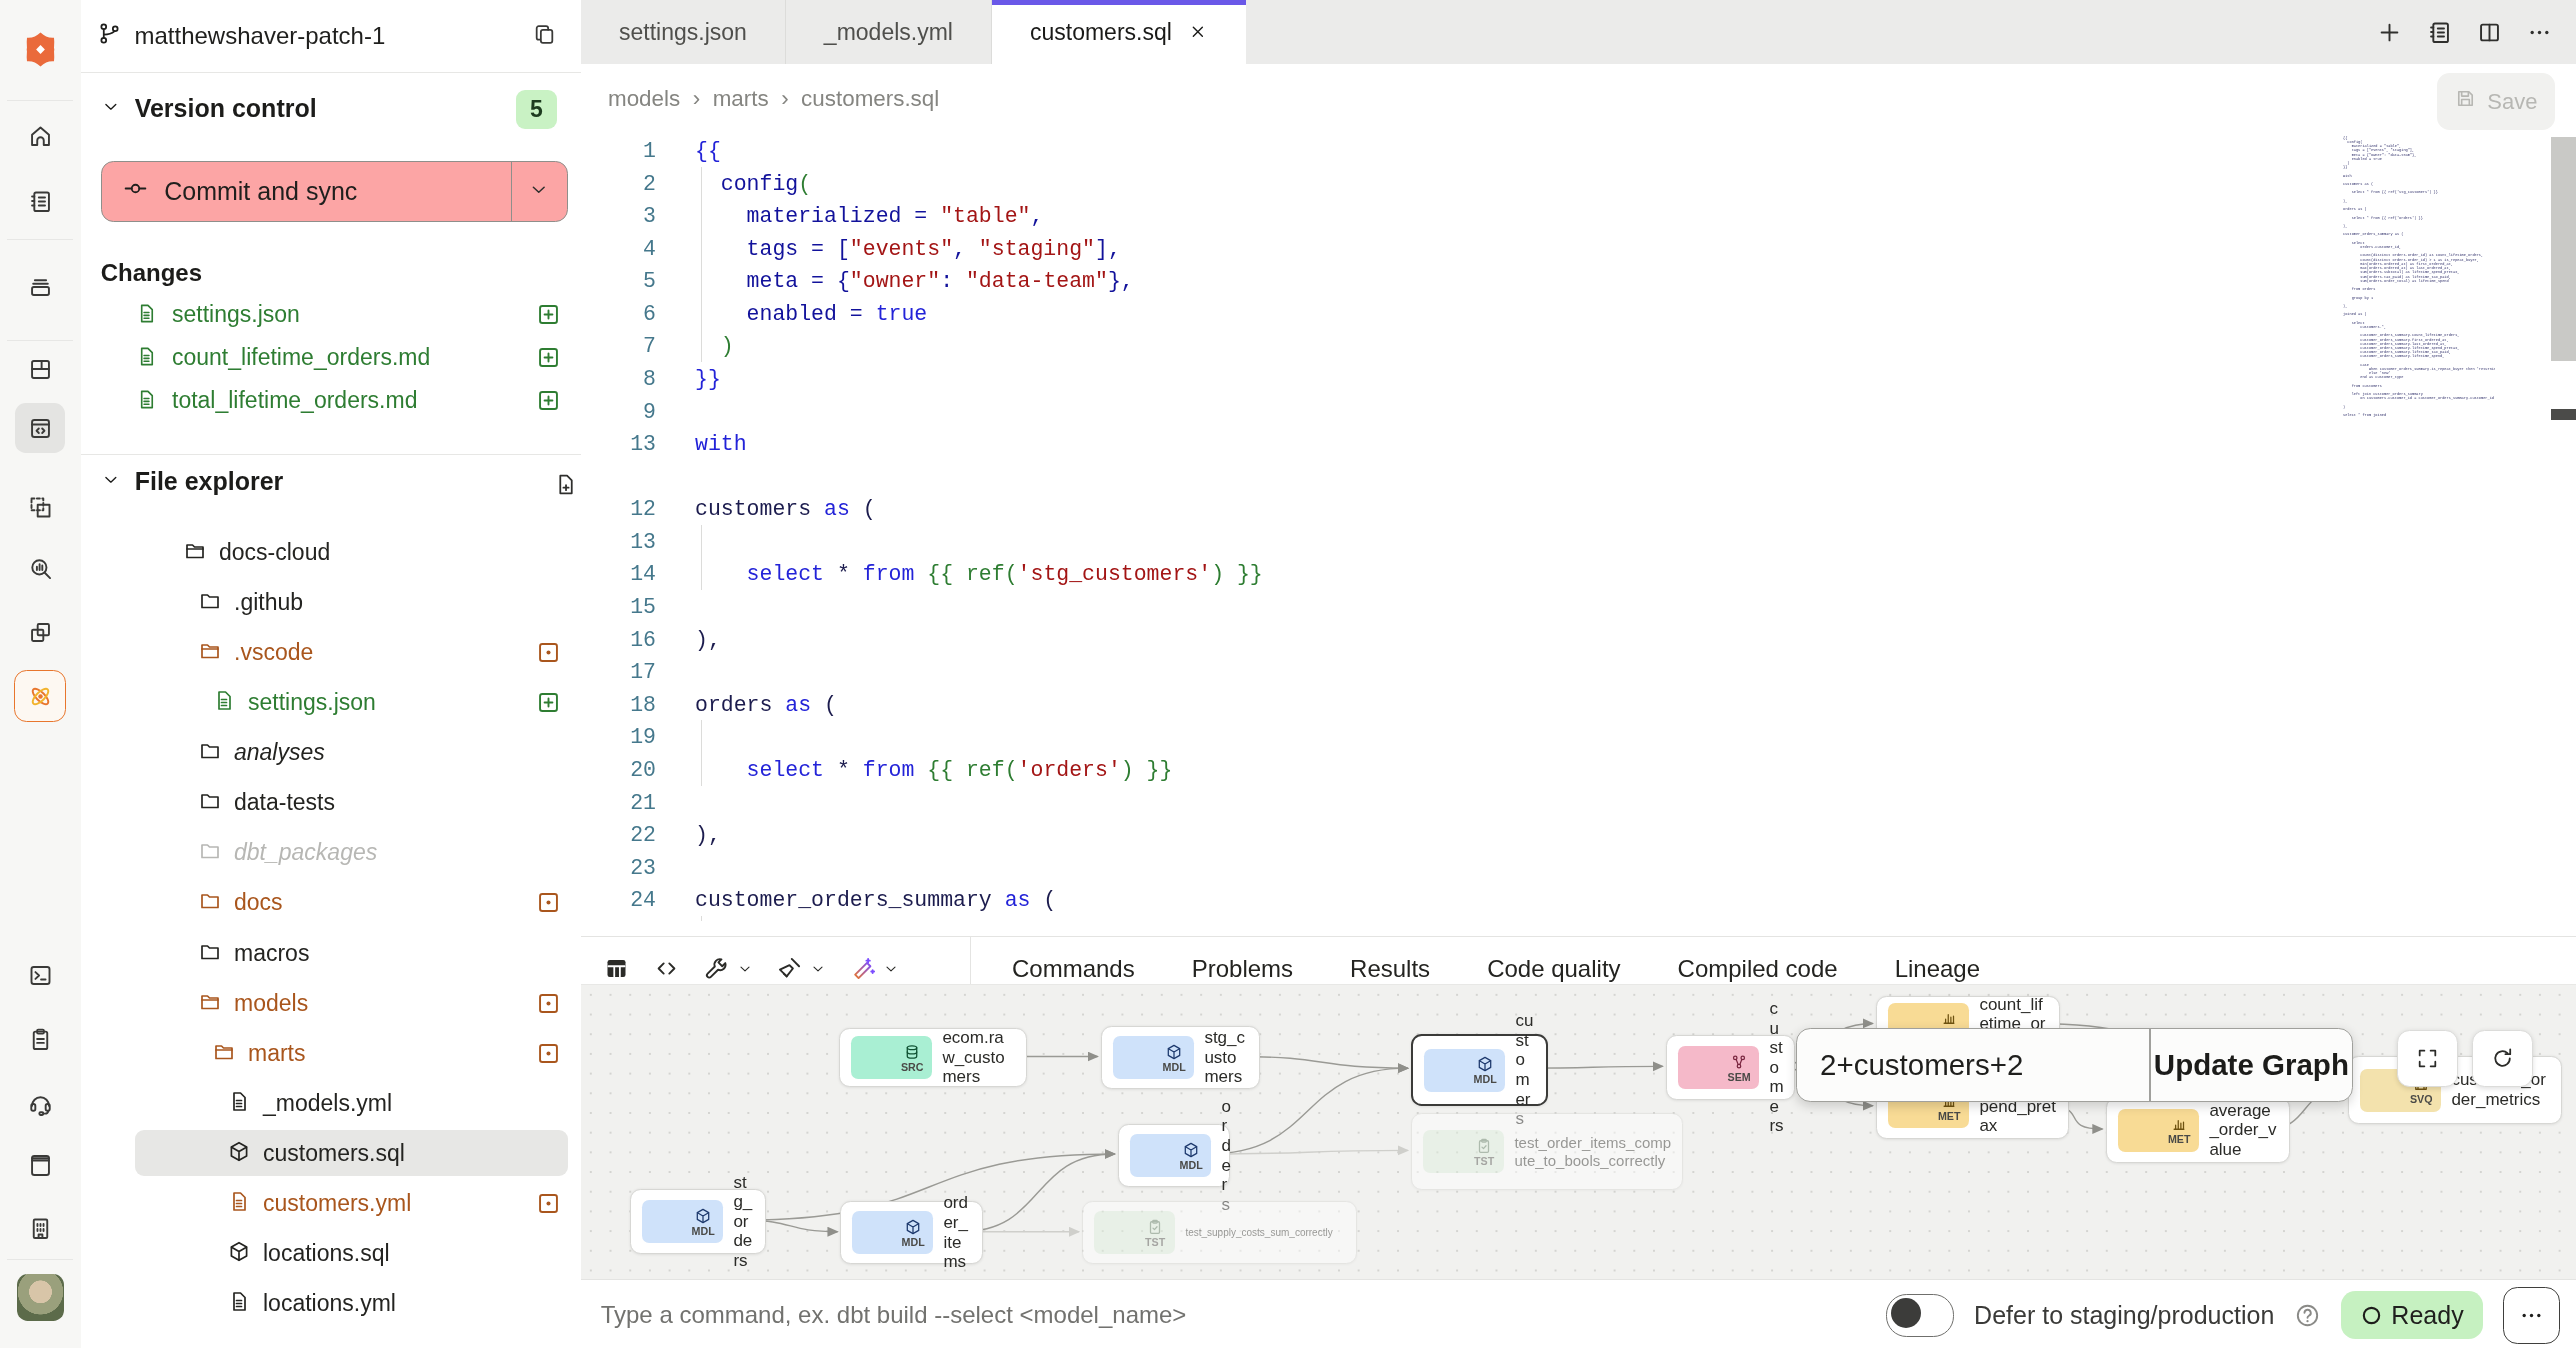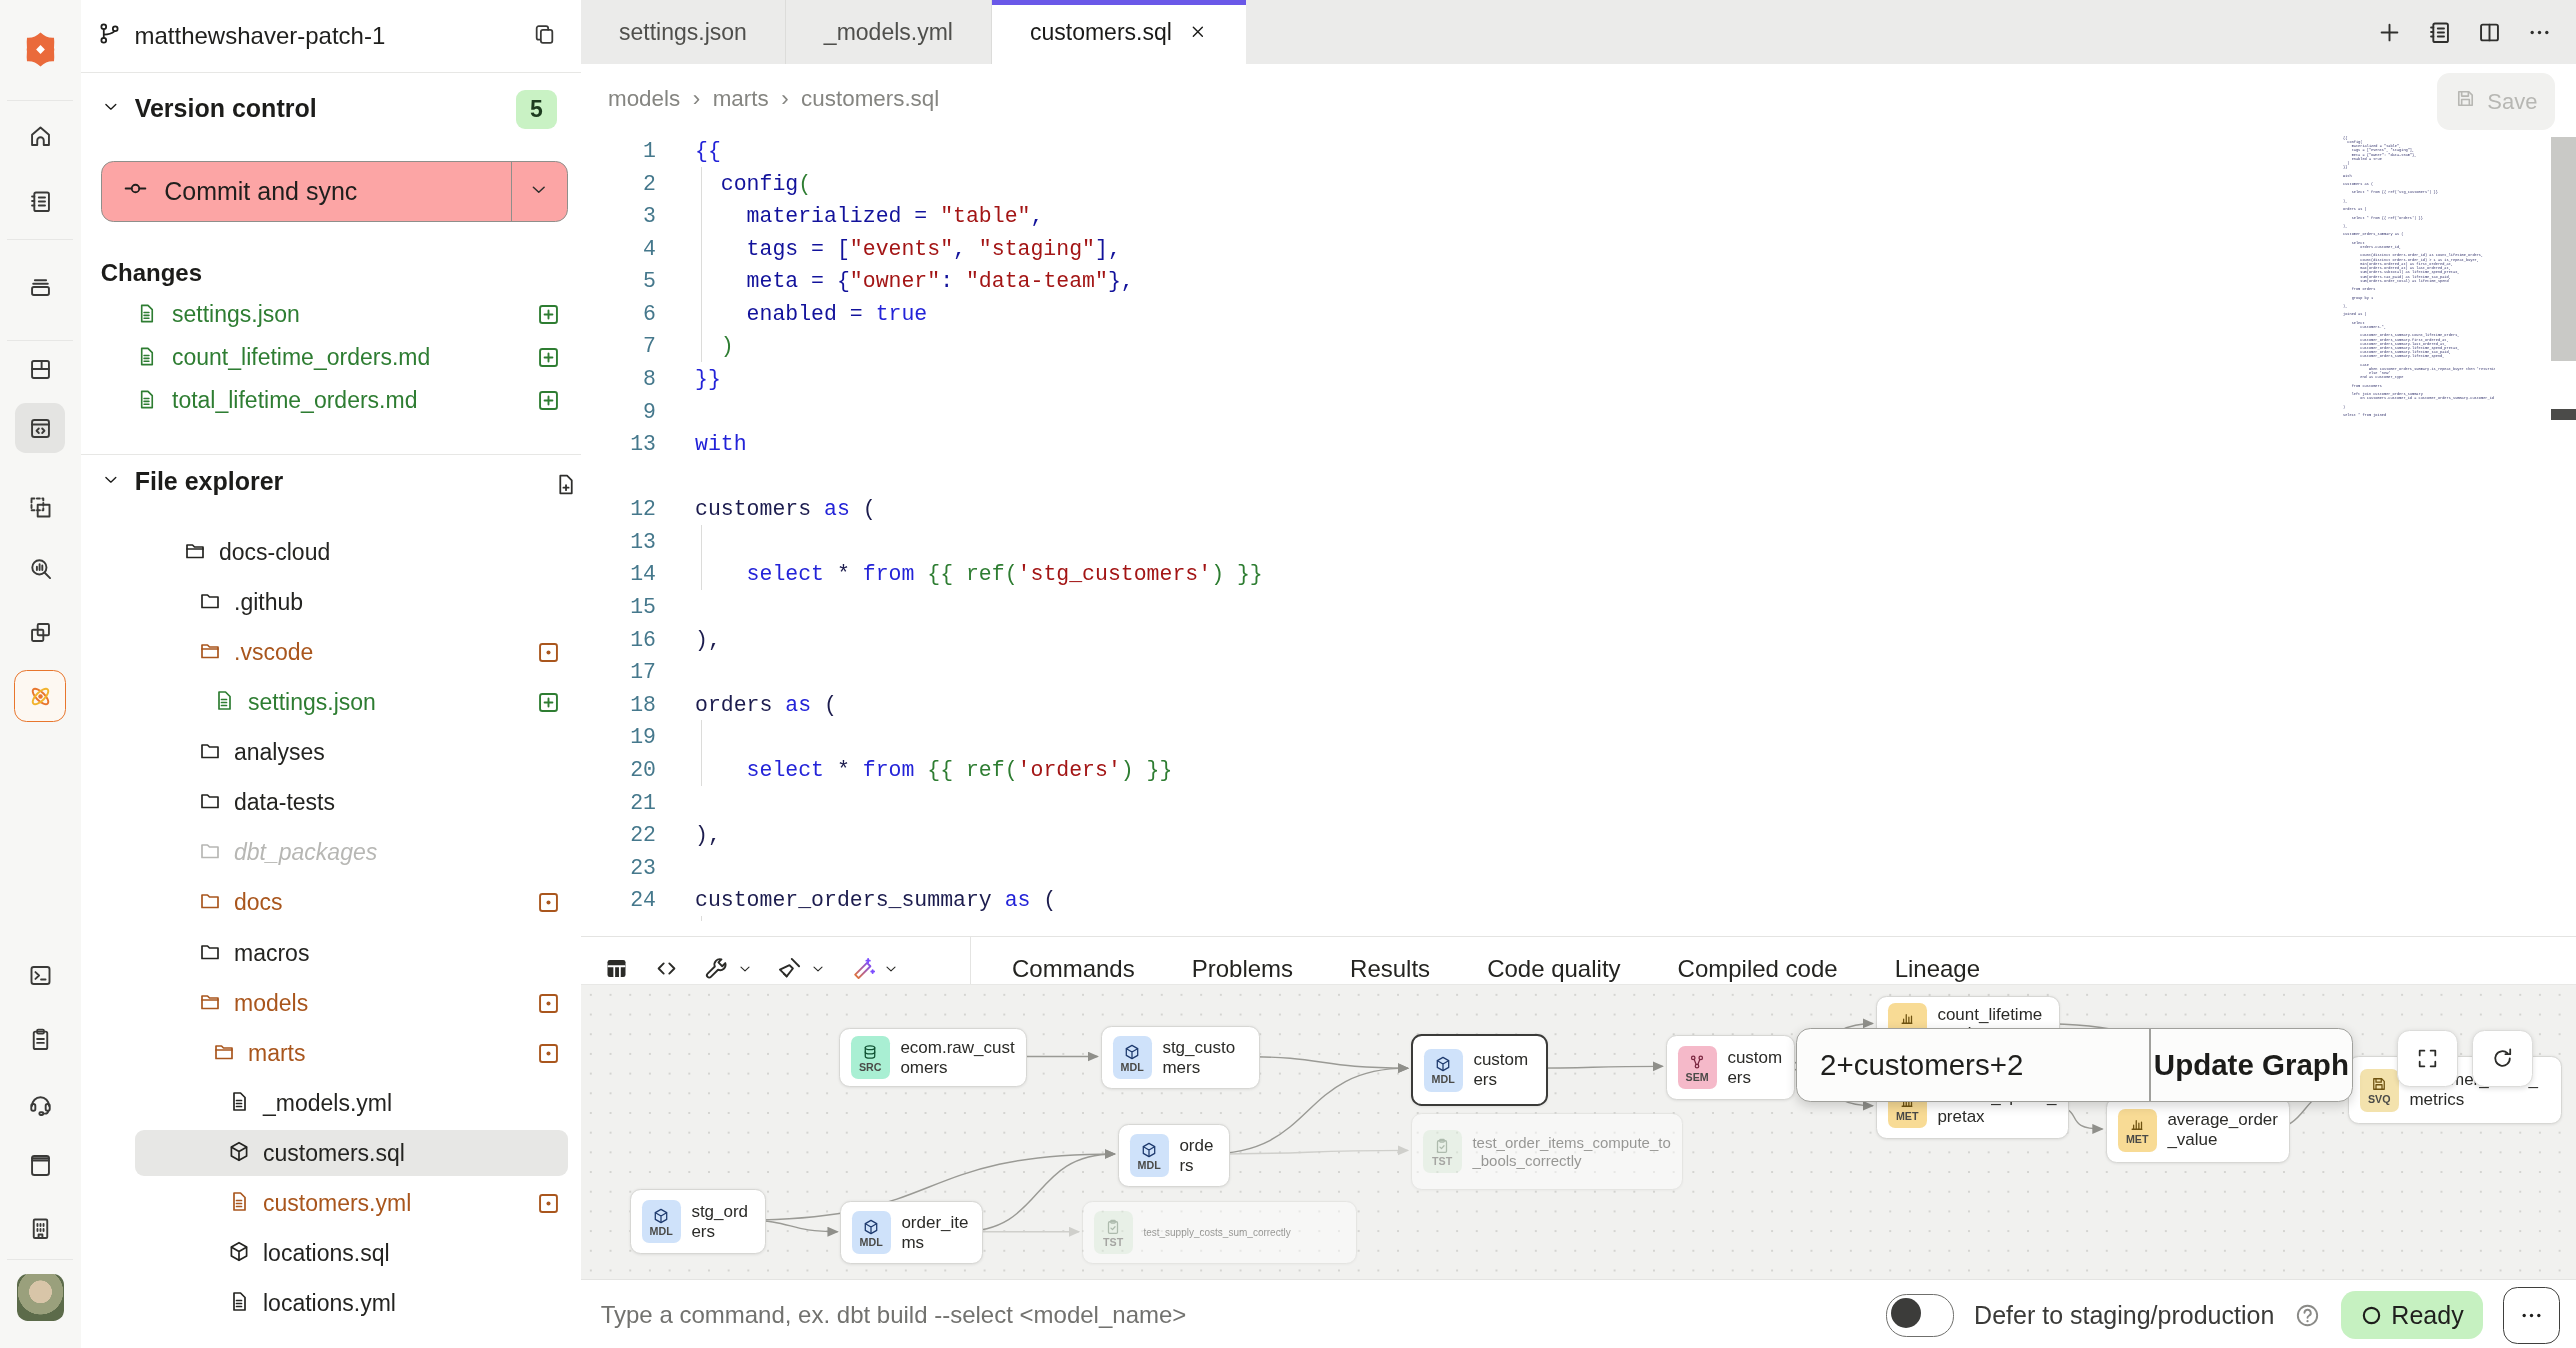--- a/index.html
+++ b/index.html
@@ -66,21 +66,21 @@
   .pdiv{position:absolute;left:389px;top:0;width:0.9px;height:63px;background:#e4e4e2;}
   .ptabs{position:absolute;left:431px;top:0;height:63px;display:flex;gap:57px;}
   .ptab{height:63px;display:flex;align-items:center;font-size:24px;color:#242421;cursor:pointer;position:relative;}
   .ptab.active::after{content:"";position:absolute;left:-5.4px;right:-5.4px;bottom:0;height:4.5px;background:#8f8f8b;}
   #canvas{position:absolute;left:0;top:984px;width:1995px;height:295px;background:#f1f1ef;border-top:0.9px solid #e8e8e6;
     background-image:radial-gradient(circle,#d4d4d1 1.4px,transparent 1.5px);background-size:19.7px 19.7px;overflow:hidden;}
   .lnode{position:absolute;background:#fff;border:1.3px solid #d7d7d4;border-radius:10.7px;
     box-shadow:0 0.9px 2.7px rgba(0,0,0,.08);display:flex;align-items:center;gap:10.7px;padding:0 10.7px;cursor:pointer;}
   .lnode.sel{border:2.7px solid #3b3b39;}
   .lnode.faded{opacity:.45;}
-  .nbadge{width:39px;height:43px;border-radius:7.2px;flex:none;display:flex;flex-direction:column;align-items:center;justify-content:center;gap:0.9px;}
+  .nbadge{width:39px;height:43px;border-radius:7.2px;flex:none;display:flex;flex-direction:column;align-items:center;justify-content:center;gap:0.9px;padding-left:42px;}
   .nbadge .bc{font-size:10.7px;font-weight:600;color:#4a4a47;line-height:1;}
   .nlab{font-size:17px;color:#2b2b28;line-height:1.15;word-break:break-all;}
   #overlay{position:absolute;left:1215px;top:43px;width:555px;height:72px;background:#fcfcfb;border:1.8px solid #a0a09c;
     border-radius:14.3px;box-shadow:0 3.6px 10.7px rgba(0,0,0,.16);display:flex;align-items:center;}
   #overlay .q{flex:none;width:329px;padding-left:23px;font-size:29.5px;color:#1f1f1d;}
   #overlay .sep{width:1.8px;height:100%;background:#a0a09c;}
   #overlay .upd{flex:1;text-align:center;font-size:29.5px;font-weight:700;color:#1c1c1a;cursor:pointer;}
   .cv-btn{position:absolute;width:59px;height:55px;background:#fff;border:1.3px solid #dcdcda;border-radius:12.5px;
     box-shadow:0 1.8px 5.4px rgba(0,0,0,.12);display:flex;align-items:center;justify-content:center;color:#2b2b28;cursor:pointer;}
   
@@ -326,21 +326,21 @@
         <span class="tr-ico c-grn" style="left:131px"><svg width="24" height="24" viewBox="0 0 24 24" fill="none" stroke="currentColor" stroke-width="1.7" stroke-linecap="round" stroke-linejoin="round">
             <path d="M7 3.5h6.5L18 8v12.5H7z"></path>
             <path d="M9.5 11h5M9.5 14h5M9.5 17h5"></path>
           </svg></span>
         <span class="tr-lab c-grn" style="left:167px">settings.json</span>
         <span class="rowbadge" style="top:11.6px;color:#2e7d32"><svg width="27" height="27" viewBox="0 0 24 24" fill="none" stroke="currentColor" stroke-width="1.7" stroke-linecap="round" stroke-linejoin="round">
             <rect x="4.5" y="4.5" width="15" height="15" rx="2"></rect>
             <path d="M12 8.5v7M8.5 12h7"></path>
           </svg></span>
       </div>
-      <div class="tree-row" style="top: 727px;">
+      <div class="tree-row" style="top: 727px; font-style: italic;">
         <span class="tr-ico c-dft" style="left:117px"><svg width="24" height="24" viewBox="0 0 24 24" fill="none" stroke="currentColor" stroke-width="1.7" stroke-linecap="round" stroke-linejoin="round">
             <path d="M4 6.5h5.5l2 2H20v10.5H4z"></path>
           </svg></span>
         <span class="tr-lab c-dft" style="left:153px">analyses</span>
       </div>
       <div class="tree-row" style="top: 777px;">
         <span class="tr-ico c-dft" style="left:117px"><svg width="24" height="24" viewBox="0 0 24 24" fill="none" stroke="currentColor" stroke-width="1.7" stroke-linecap="round" stroke-linejoin="round">
             <path d="M4 6.5h5.5l2 2H20v10.5H4z"></path>
           </svg></span>
         <span class="tr-lab c-dft" style="left:153px">data-tests</span>

